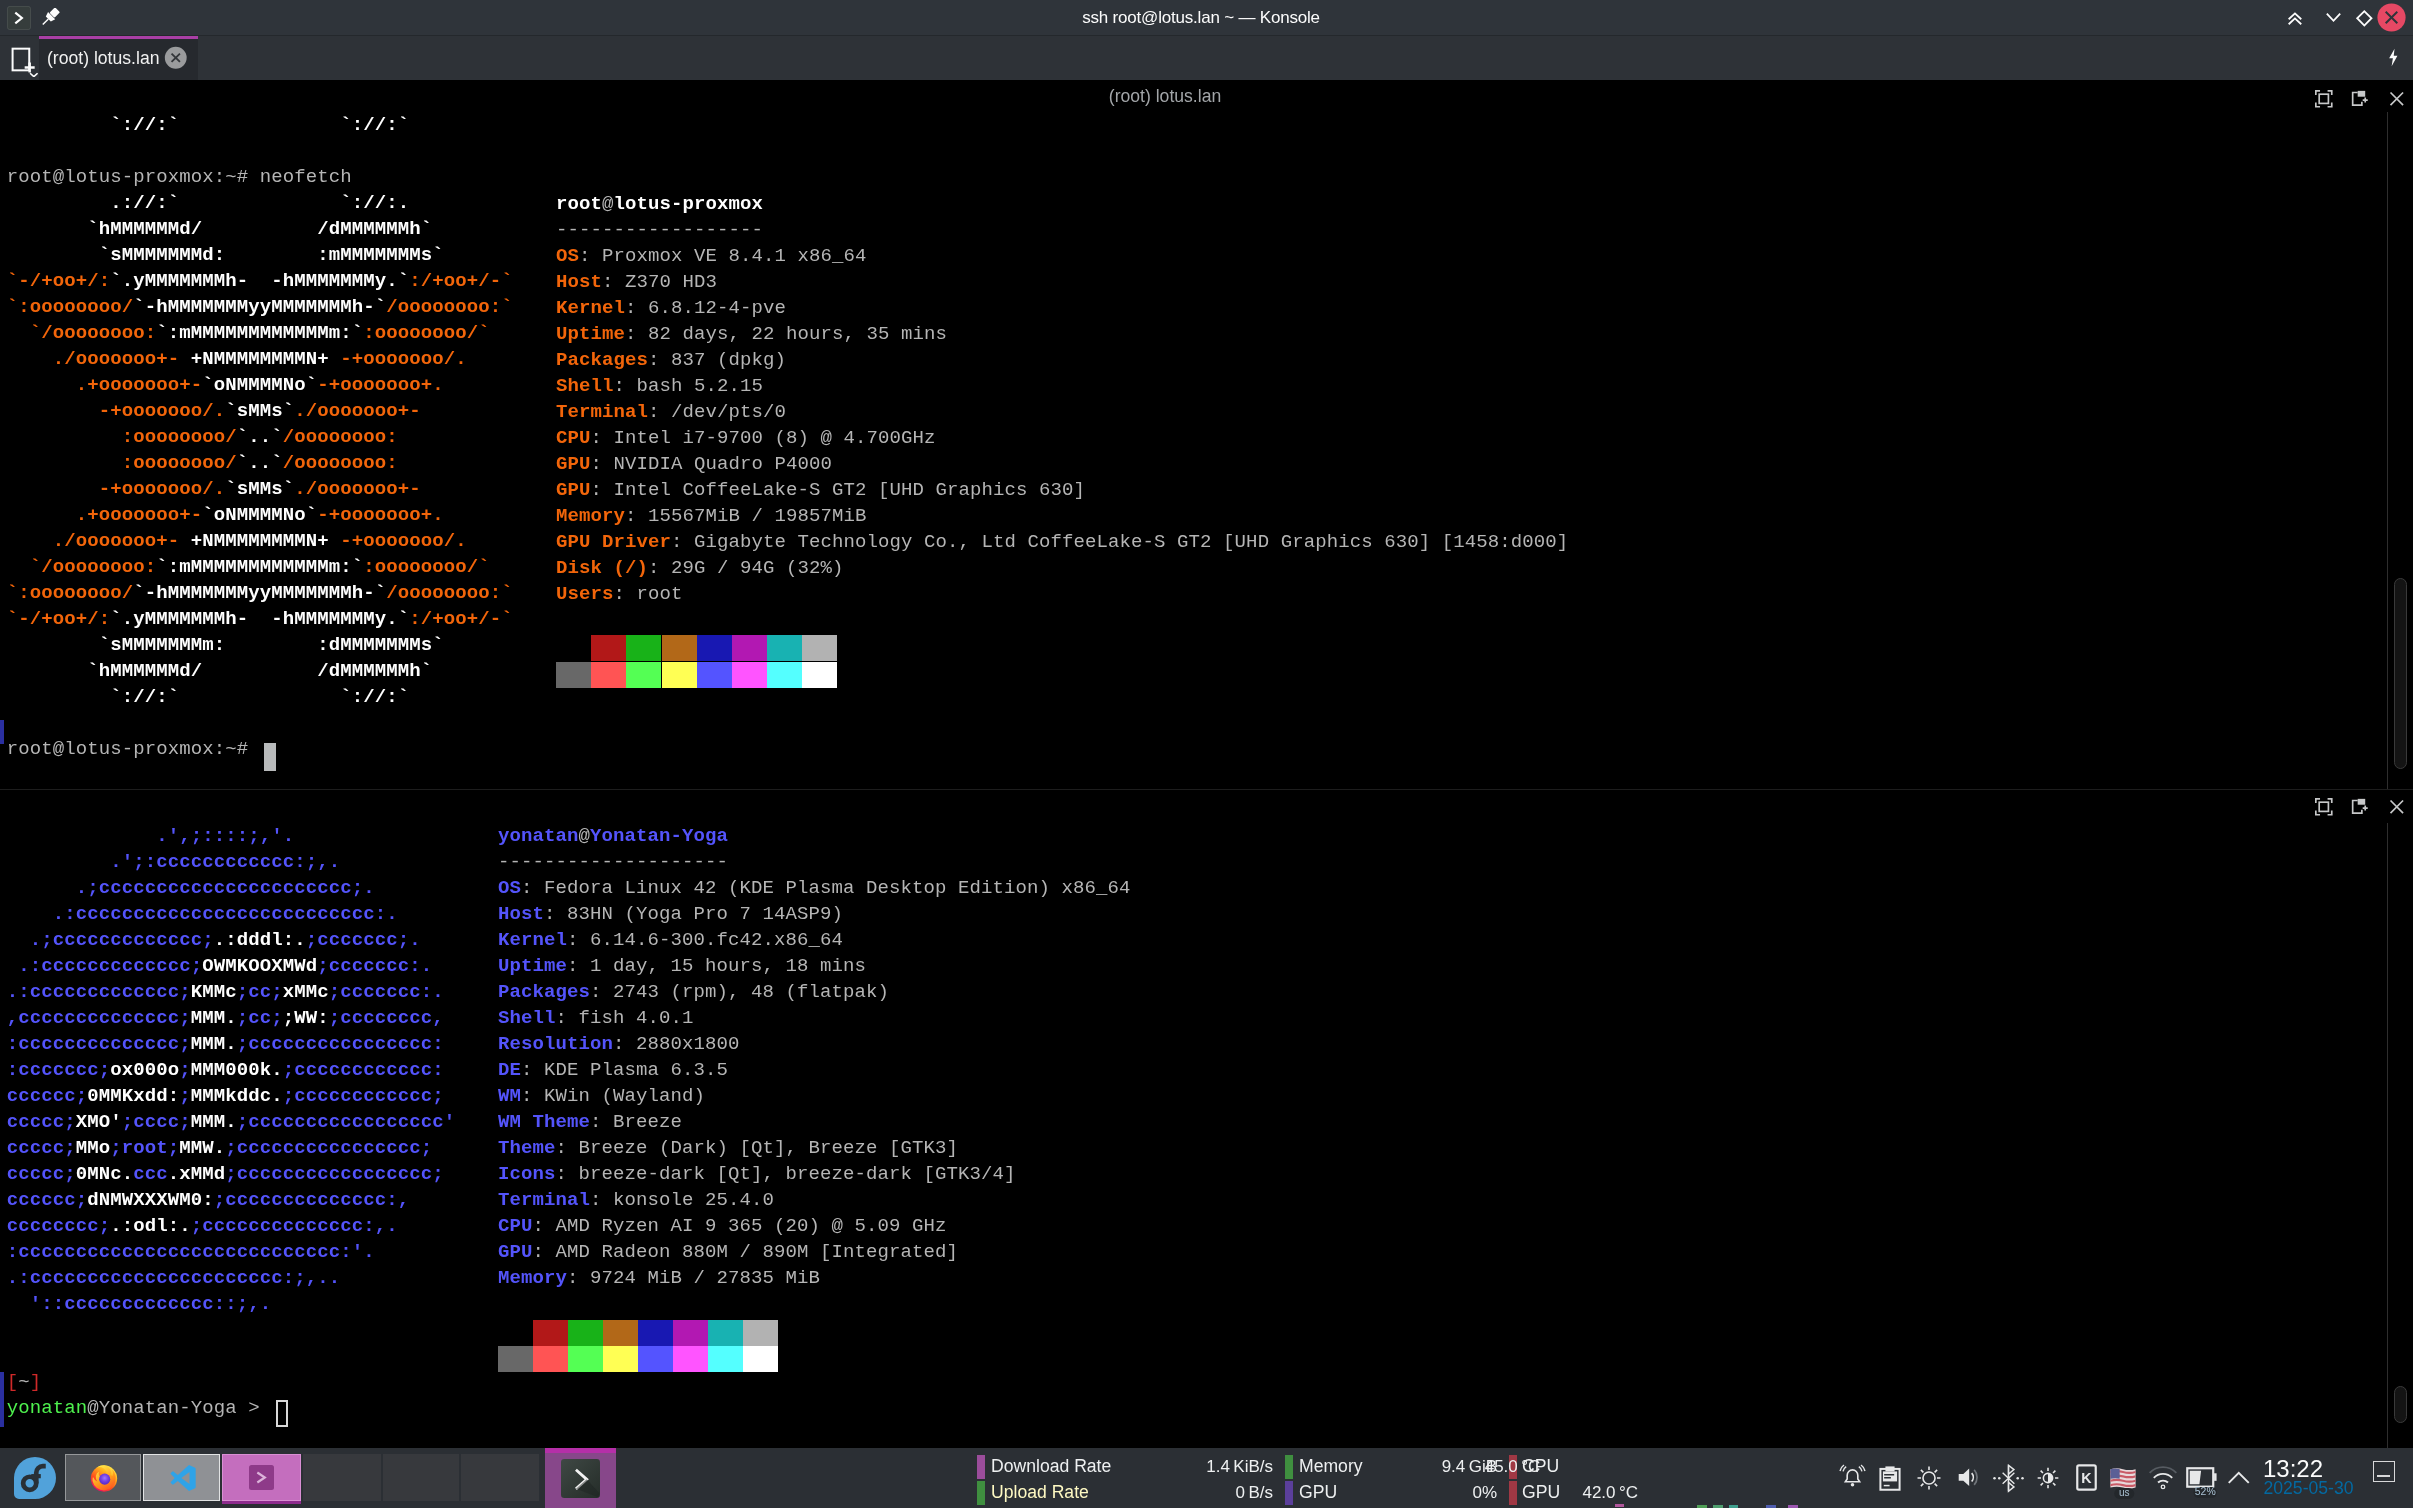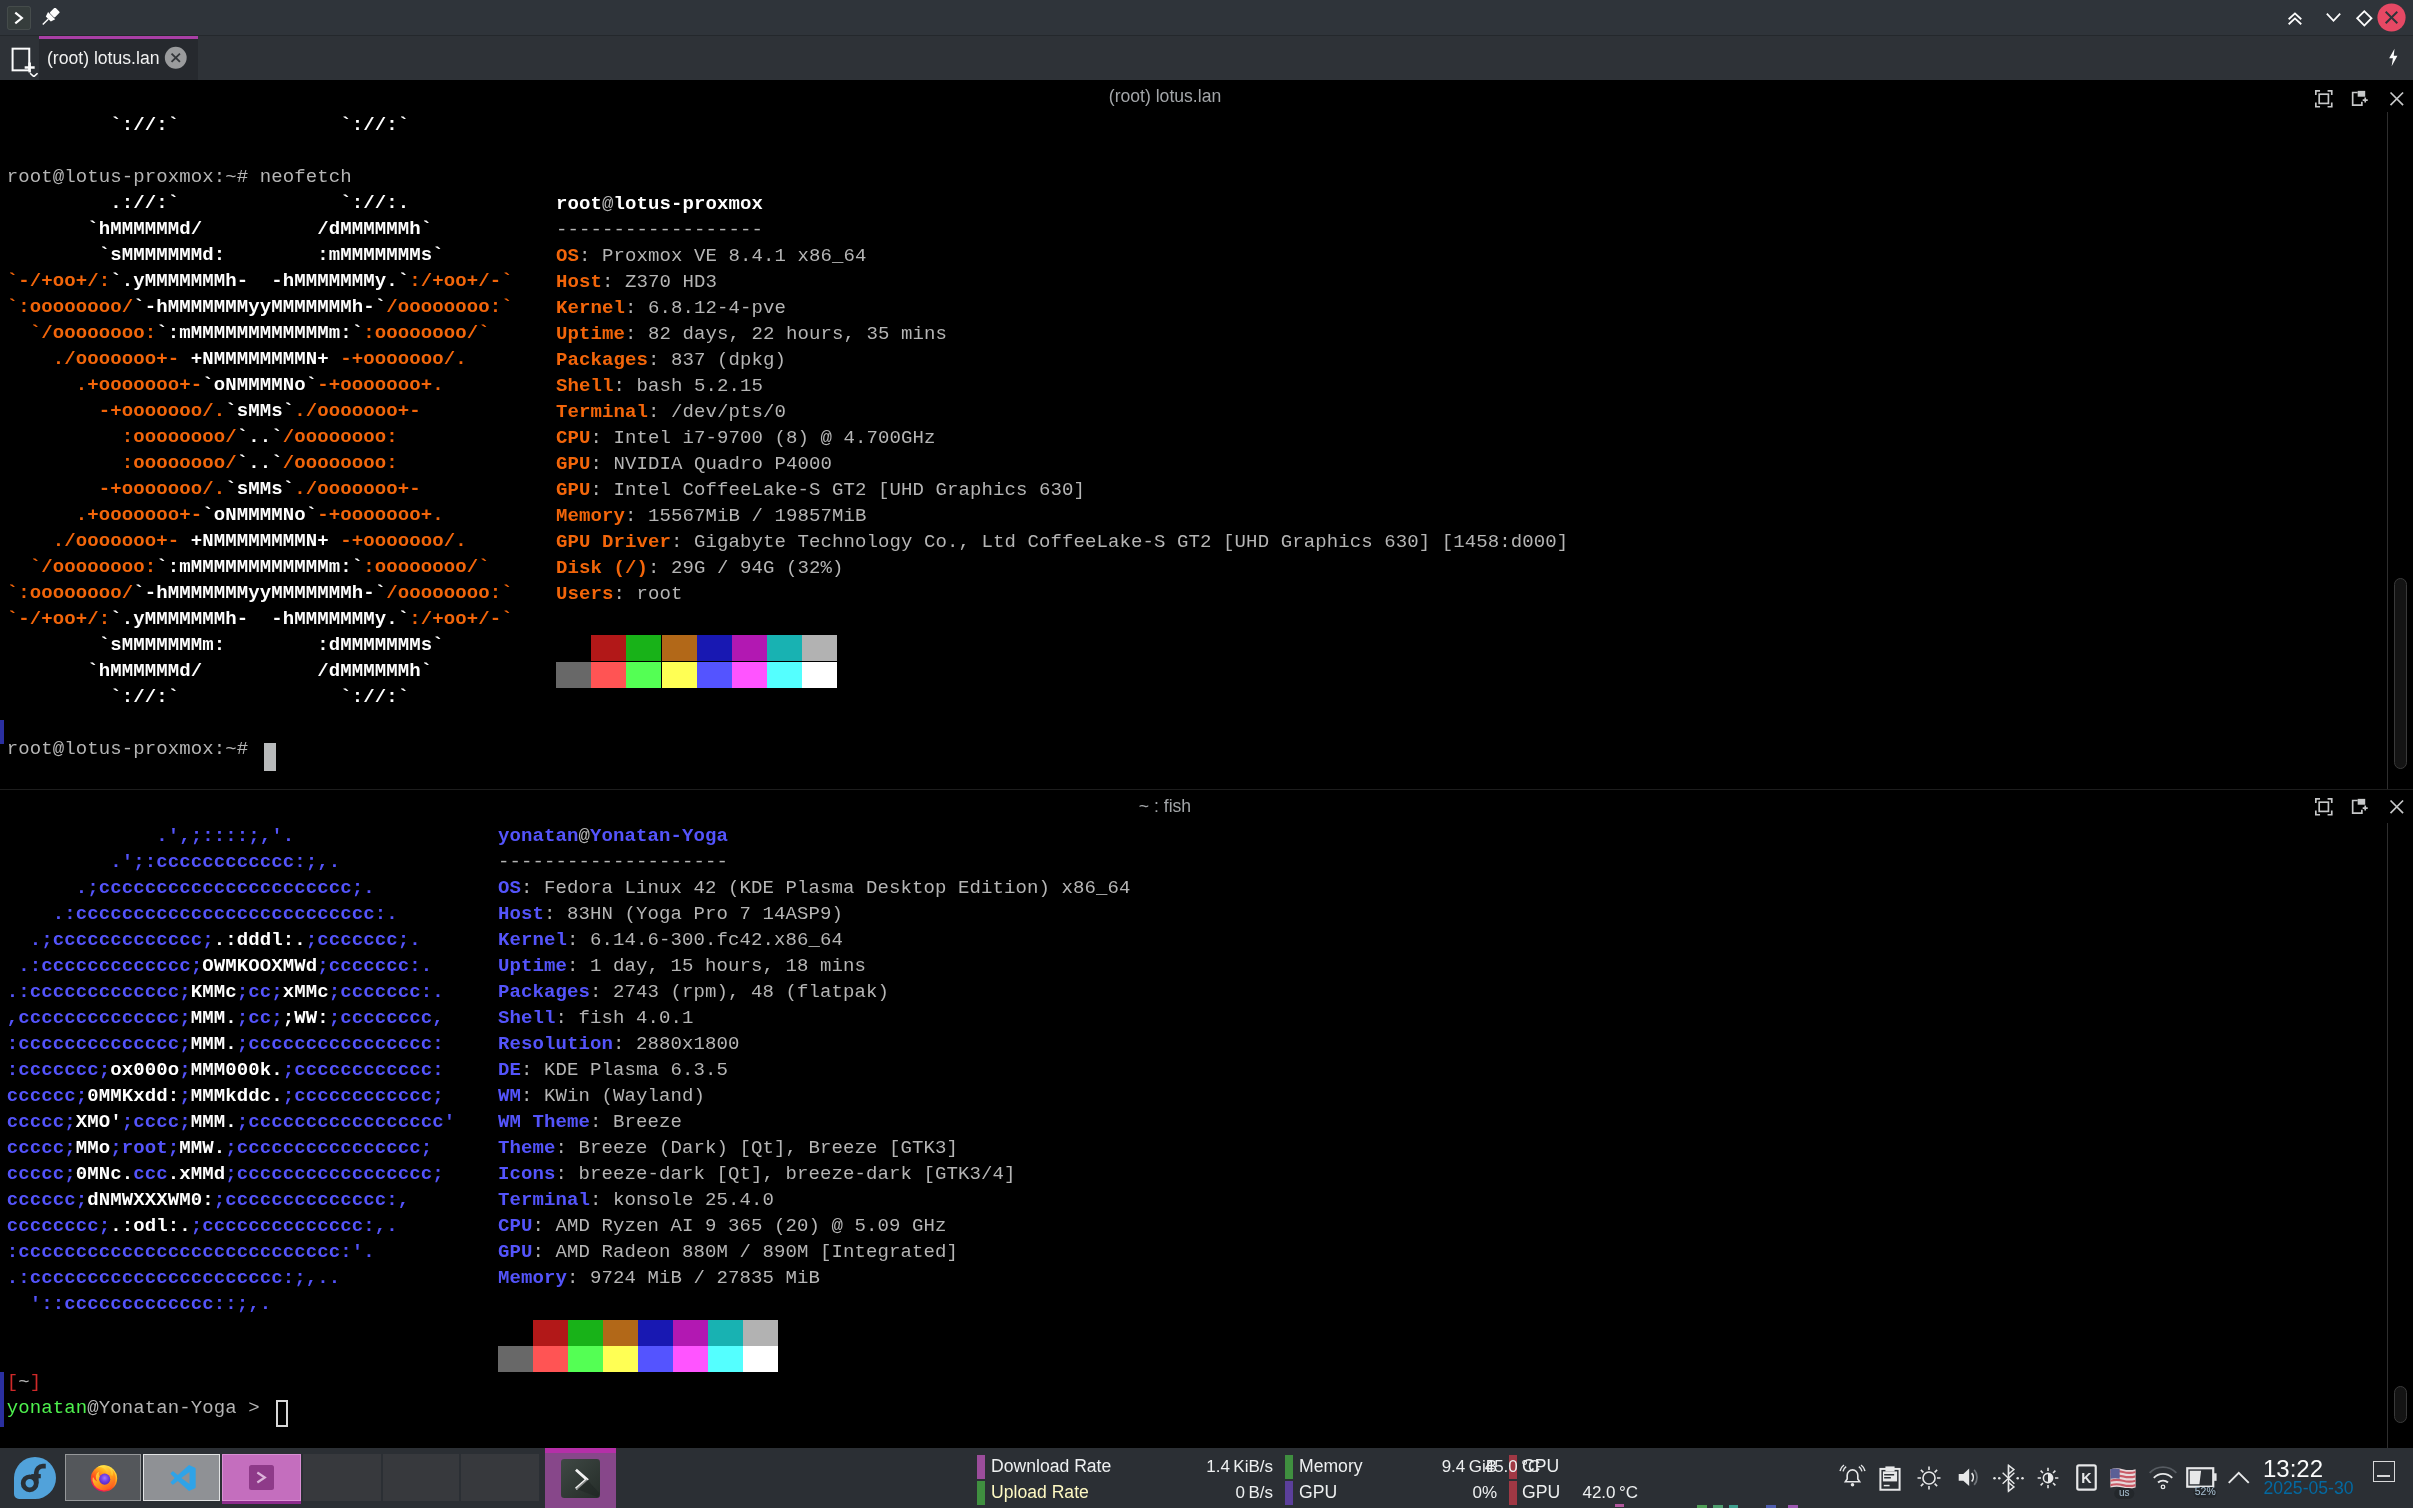--- a/index.html
+++ b/index.html
@@ -27,20 +27,21 @@
  <rect x="0.5" y="0.5" width="28" height="28" rx="3" fill="#363d3c" stroke="#4d5453" stroke-width="1"></rect>
  <path d="M10 8 L18 14.5 L10 21" fill="none" stroke="#fff" stroke-width="2.6"></path>
 </svg>
 <svg style="position:absolute;left:41px;top:7.5px" width="19" height="20" viewBox="0 0 23 24">
  <g fill="#fcfcfc" transform="rotate(45 11.5 10.5)">
   <rect x="7.2" y="-1.5" width="8.6" height="9.5" rx="1.4"></rect>
   <path d="M5.4 8.6 h12.2 l-1.8 5.6 h-8.6 z"></path>
   <rect x="10.6" y="14.2" width="1.8" height="9.5"></rect>
  </g>
 </svg>
+<div style="position:absolute;left:0;top:0;width:2402px;height:36px;line-height:36px;text-align:center;color:#fcfcfc;font-size:17px;letter-spacing:-0.2px">ssh root@lotus.lan ~ — Konsole</div>
 <svg style="position:absolute;left:2287px;top:10px" width="31" height="16" viewBox="0 0 37 19">
  <path d="M2 11 L9.5 4 L17 11" fill="none" stroke="#fcfcfc" stroke-width="2.2"></path>
  <path d="M2 17 L9.5 10 L17 17" fill="none" stroke="#fcfcfc" stroke-width="2.2"></path>
 </svg>
 <svg style="position:absolute;left:2325px;top:11.7px" width="17" height="11.7" viewBox="0 0 20 14">
  <path d="M2 2 L10 10.5 L18 2" fill="none" stroke="#fcfcfc" stroke-width="2.2"></path>
 </svg>
 <svg style="position:absolute;left:2354px;top:7.5px" width="21" height="21" viewBox="0 0 25 25">
  <rect x="12.3" y="3.8" width="12" height="12" transform="rotate(45 12.3 3.8)" fill="none" stroke="#fcfcfc" stroke-width="2.2"></rect>
 </svg>
@@ -61,23 +62,20 @@
 <svg style="position:absolute;left:164px;top:46px" width="23.5" height="23.5" viewBox="0 0 28 28">
  <circle cx="14" cy="14" r="13" fill="#9a9b9d"></circle>
  <path d="M9 9 L19 19 M19 9 L9 19" stroke="#33363a" stroke-width="2.2"></path>
 </svg>
 <svg style="position:absolute;left:2387px;top:48px" width="12.6" height="19" viewBox="0 0 15 23">
  <path d="M9 1 L2.5 12.5 H7 L5.5 22 L12.5 9.5 H8 Z" fill="#fcfcfc"></path>
 </svg>
 
 <div class="phead" style="top:80px;height:33px;line-height:33px">
       <span class="ttl" style="left:1165px">(root) lotus.lan</span>
-    </div>
-<div class="phead" style="top:789px;height:34px;line-height:34px">
-      <span class="ttl" style="left:1165px">~ : fish</span>
     </div>
 <div style="position:absolute;left:0;top:789px;width:2413px;height:0.8px;background:#1d1d1d"></div>
 
 <svg class="picon" style="left:2315px;top:90px" width="17.6" height="17.6" viewBox="0 0 21 21">
  <rect x="5" y="5" width="11" height="11" fill="none" stroke="#c7c8c9" stroke-width="2"></rect>
  <path d="M1 6 V1 H6 M15 1 H20 V6 M20 15 V20 H15 M6 20 H1 V15" fill="none" stroke="#c7c8c9" stroke-width="2"></path>
 </svg>
 <svg class="picon" style="left:2351px;top:90px" width="18.4" height="17.6" viewBox="0 0 22 21">
  <path d="M8 3 H2 V18 H13 V14" fill="none" stroke="#c7c8c9" stroke-width="2"></path>
  <rect x="8" y="1" width="9" height="7" fill="#c7c8c9"></rect>

